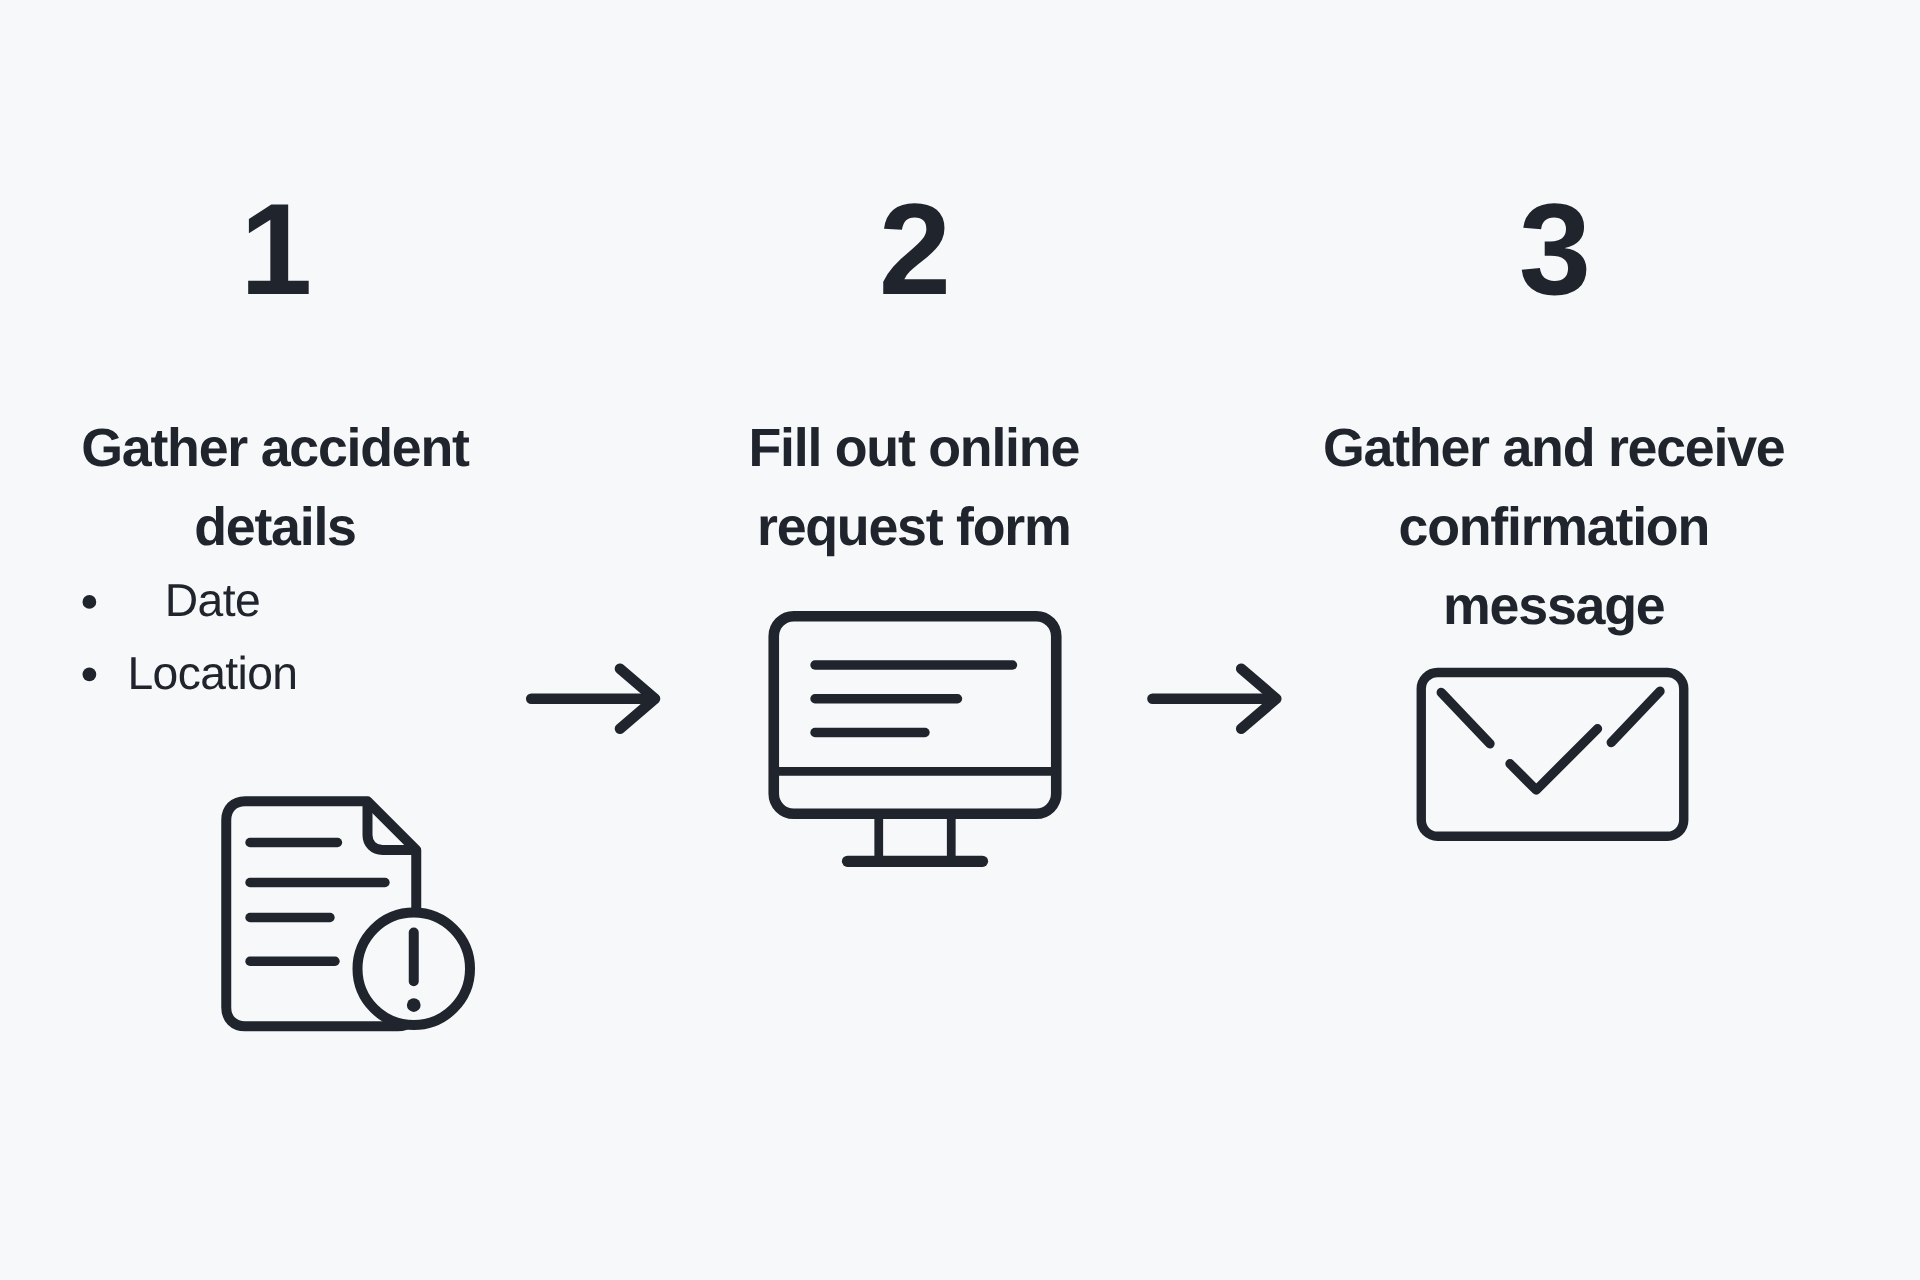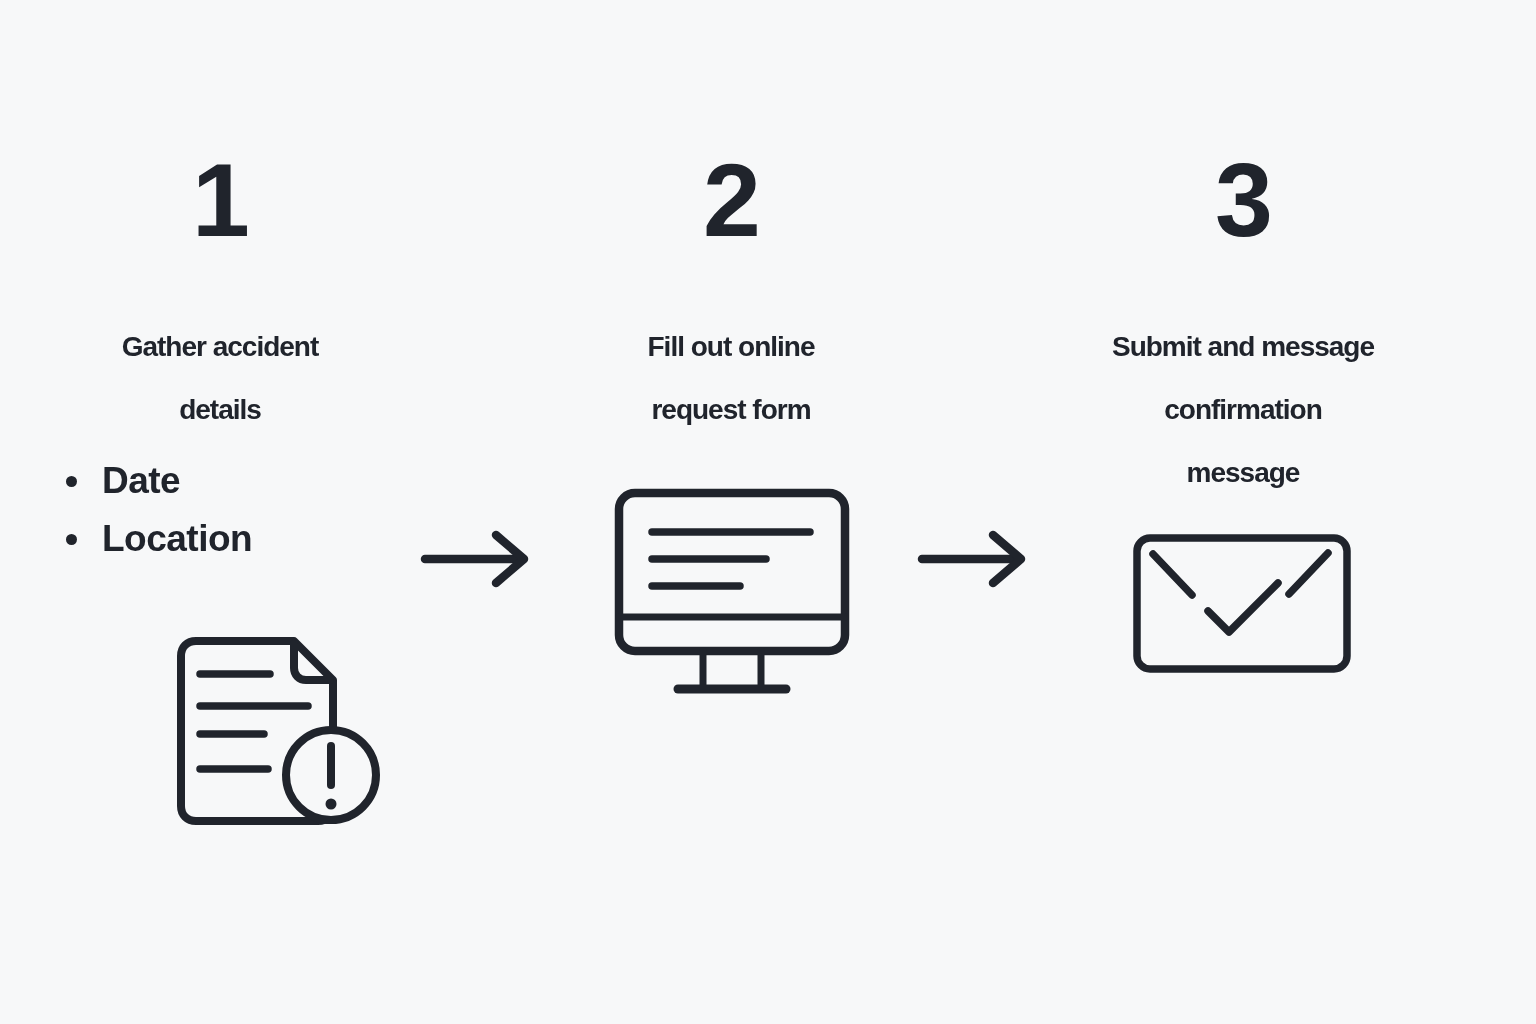--- a/index.html
+++ b/index.html
@@ -27,38 +27,37 @@
     left: 0; right: 0;
     font-size: 104px;
     font-weight: bold;
     line-height: 1;
     letter-spacing: -2px;
   }
   .step-title {
     position: absolute;
     top: 292px;
     left: 0; right: 0;
-    font-size: 28px;
+    font-size: 43px;
     font-weight: bold;
     line-height: 63px;
     letter-spacing: -1px;
     white-space: pre-line;
   }
   .bullet-list {
     position: absolute;
     top: 452px;
     left: 64px;
     margin: 0;
     padding: 0;
     list-style: none;
-    text-align: left;
+    text-align: center;
     font-size: 37px;
     line-height: 58px;
     letter-spacing: -0.5px;
-    font-weight: bold;
   }
   .bullet-list li { position: relative; padding-left: 38px; }
   .bullet-list li::before {
     content: "";
     position: absolute;
     left: 2px;
     top: 24px;
     width: 11px;
     height: 11px;
     border-radius: 50%;
@@ -129,21 +128,21 @@
 
   <div class="icon-abs arrow-2">
     <svg width="122" height="62" viewBox="0 0 122 62" fill="none" stroke="#20242c" stroke-width="8.5" stroke-linecap="round" stroke-linejoin="round">
       <path d="M 7,31 H 104"></path>
       <path d="M 78,7 L 106,31 L 78,55"></path>
     </svg>
   </div>
 
   <section class="step-col col-3">
     <div class="step-number">3</div>
-    <h2 class="step-title">Submit and message
+    <h2 class="step-title">Gather and receive
 confirmation
 message</h2>
   </section>
 
   <div class="icon-abs envelope-icon">
     <svg width="220" height="142" viewBox="0 0 220 142" fill="none" stroke="#20242c" stroke-width="7.5" stroke-linecap="round" stroke-linejoin="round">
       <rect x="5" y="5" width="210" height="131" rx="13"></rect>
       <path d="M 21,21 L 60,62"></path>
       <path d="M 76,78 L 97,99 L 146,50"></path>
       <path d="M 157,61 L 196,20"></path>

